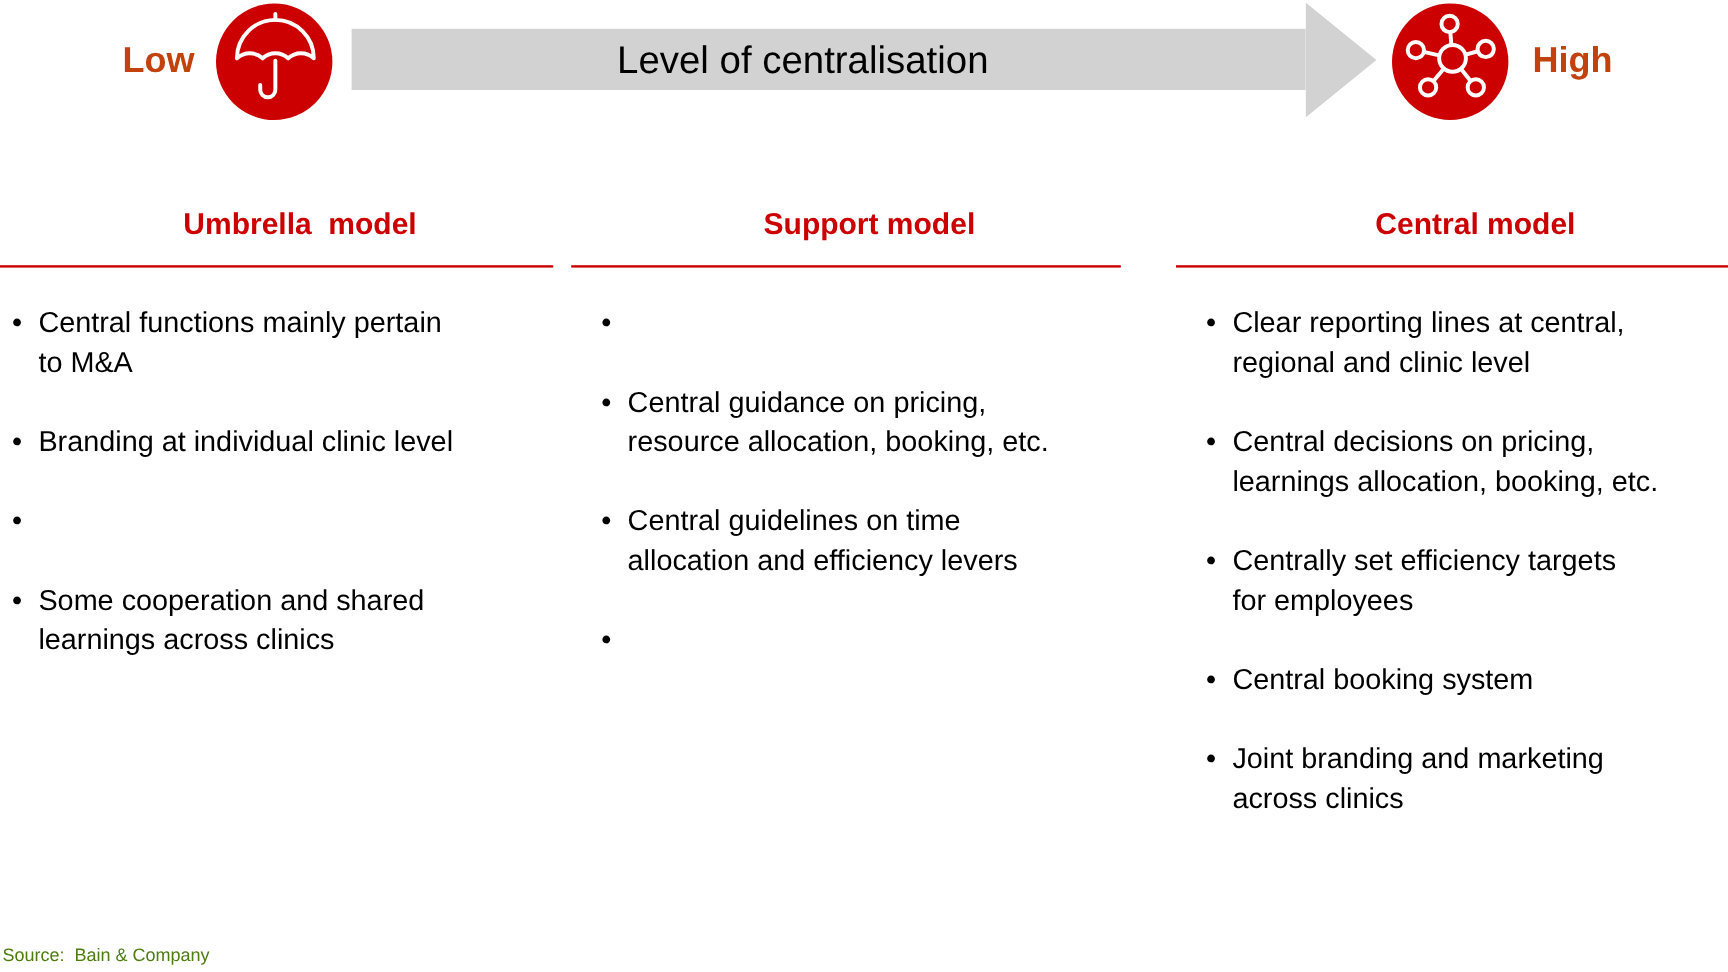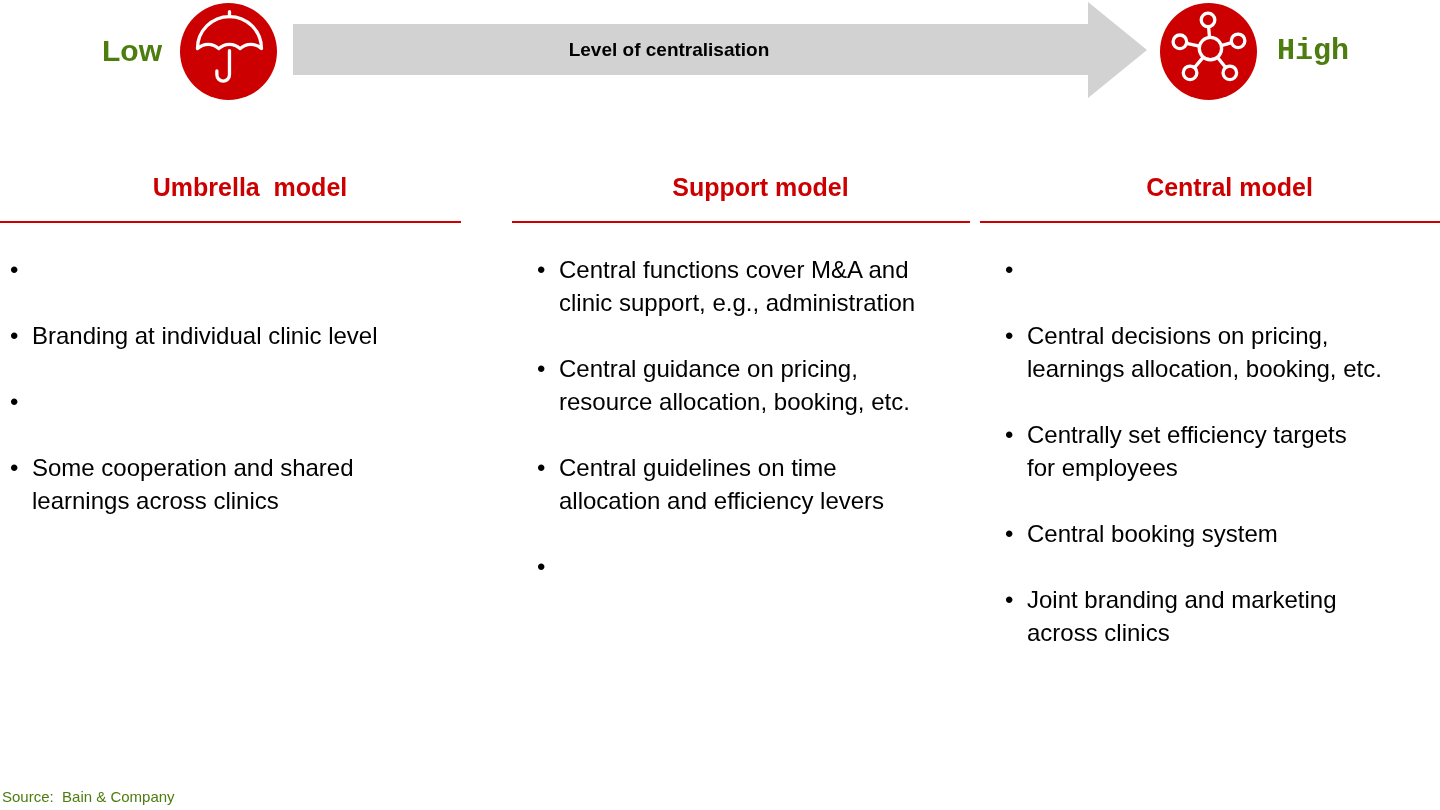--- a/index.html
+++ b/index.html
@@ -13,24 +13,24 @@
     overflow: hidden;
   }
 
   
   .end-label {
     position: absolute;
     top: 34px;
     font-size: 30px;
     font-weight: bold;
     line-height: 34px;
-    color: #4d7c0f;
+    color: #c2410c;
   }
   .label-low  { left: 102px; }
-  .label-high { left: 1277px; font-family: Liberation Mono, monospace; }
+  .label-high { left: 1277px; }
 
   .badge {
     position: absolute;
     top: 3px;
     width: 97px;
     height: 97px;
     border-radius: 50%;
     background: #cc0000;
   }
   .badge-umbrella { left: 180px; }
@@ -51,30 +51,30 @@
     top: 0;
     width: 60px;
     height: 100px;
   }
   .arrow-title {
     position: absolute;
     left: 0;
     top: 34px;
     width: 1338px;
     text-align: center;
-    font-size: 19px;
-    font-weight: bold;
+    font-size: 32px;
+    font-weight: normal;
     line-height: 32px;
     color: #000000;
   }
 
   
   .col { position: absolute; top: 172px; }
   .col-1 { left: 0;     width: 461px; }
-  .col-2 { left: 512px; width: 458px; }
+  .col-2 { left: 476px; width: 458px; }
   .col-3 { left: 980px; width: 460px; }
 
   .col-title {
     text-align: center;
     color: #cc0000;
     font-size: 25px;
     font-weight: bold;
     line-height: 30px;
     white-space: pre;
     margin-left: 39px;
@@ -158,20 +158,22 @@
   </div>
 
   <div class="end-label label-high">High</div>
 
   <div class="col col-1">
     <div class="col-title">Umbrella  model</div>
     <hr class="col-rule">
     <ul class="bullet-list">
       <li class="bullet-item">
           <span class="bullet-dot">•</span>
+          <span class="bullet-text">Central functions mainly pertain
+to M&amp;A</span>
         </li>
       <li class="bullet-item">
           <span class="bullet-dot">•</span>
           <span class="bullet-text">Branding at individual clinic level</span>
         </li>
       <li class="bullet-item">
           <span class="bullet-dot">•</span>
         </li>
       <li class="bullet-item">
           <span class="bullet-dot">•</span>
@@ -180,22 +182,20 @@
         </li>
     </ul>
   </div>
 
   <div class="col col-2">
     <div class="col-title">Support model</div>
     <hr class="col-rule">
     <ul class="bullet-list">
       <li class="bullet-item">
           <span class="bullet-dot">•</span>
-          <span class="bullet-text">Central functions cover M&amp;A and
-clinic support, e.g., administration</span>
         </li>
       <li class="bullet-item">
           <span class="bullet-dot">•</span>
           <span class="bullet-text">Central guidance on pricing,
 resource allocation, booking, etc.</span>
         </li>
       <li class="bullet-item">
           <span class="bullet-dot">•</span>
           <span class="bullet-text">Central guidelines on time
 allocation and efficiency levers</span>
@@ -205,20 +205,22 @@
         </li>
     </ul>
   </div>
 
   <div class="col col-3">
     <div class="col-title">Central model</div>
     <hr class="col-rule">
     <ul class="bullet-list">
       <li class="bullet-item">
           <span class="bullet-dot">•</span>
+          <span class="bullet-text">Clear reporting lines at central,
+regional and clinic level</span>
         </li>
       <li class="bullet-item">
           <span class="bullet-dot">•</span>
           <span class="bullet-text">Central decisions on pricing,
 learnings allocation, booking, etc.</span>
         </li>
       <li class="bullet-item">
           <span class="bullet-dot">•</span>
           <span class="bullet-text">Centrally set efficiency targets
 for employees</span>

